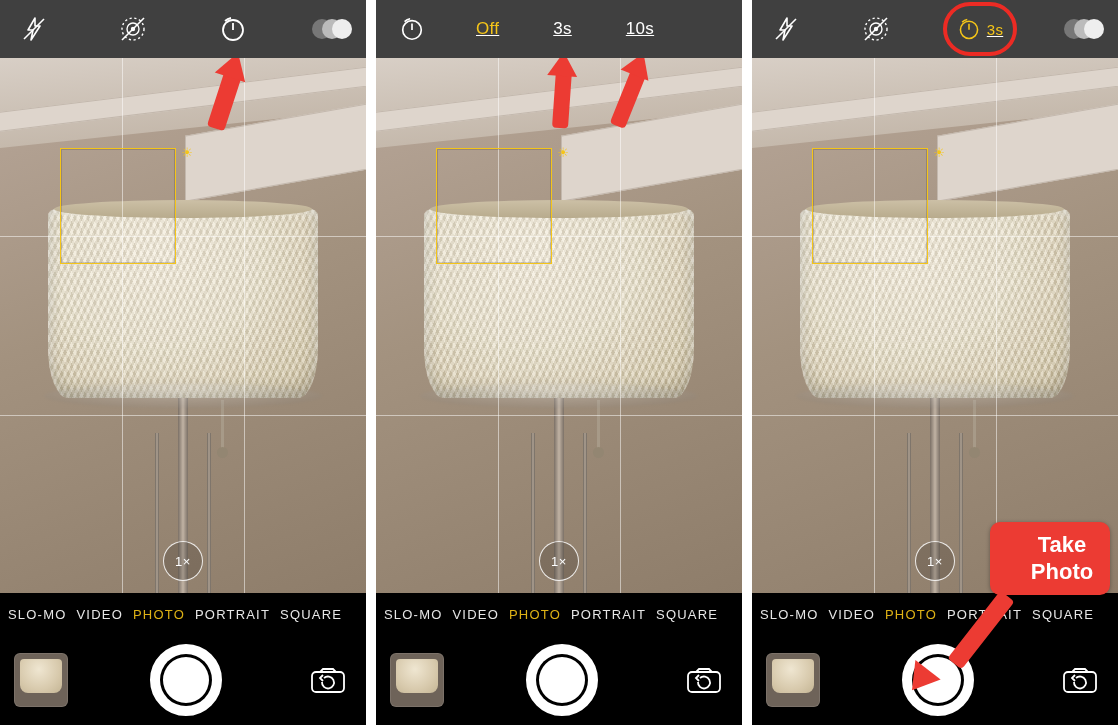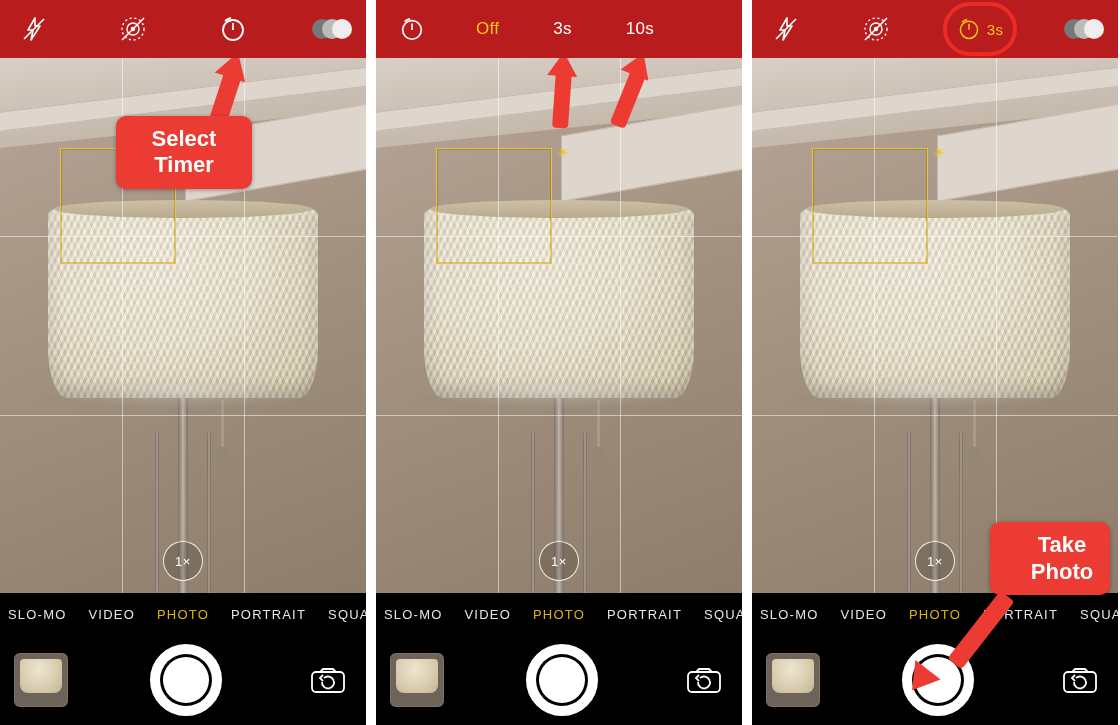--- a/index.html
+++ b/index.html
@@ -2,21 +2,21 @@
 <html><head>
 <meta charset="utf-8">
 <style>
   * { box-sizing: border-box; margin: 0; padding: 0; }
   html, body { width: 1120px; height: 725px; background: #fff; font-family: -apple-system, "Helvetica Neue", Arial, sans-serif; overflow: hidden; }
   .stage { display: flex; width: 1120px; height: 725px; }
   .gap { width: 10px; flex: 0 0 10px; background: #fff; }
   .phone { flex: 0 0 366px; width: 366px; height: 725px; background: #000; display: flex; flex-direction: column; position: relative; }
 
   
-  .topbar { height: 58px; background: #b91c1c; display: flex; align-items: center; justify-content: space-between; padding: 0 10px; color: #fff; font-size: 17px; letter-spacing: 0.3px; }
+  .topbar { height: 58px; background: #404040; display: flex; align-items: center; justify-content: space-between; padding: 0 10px; color: #fff; font-size: 17px; letter-spacing: 0.3px; text-decoration: underline; }
   .topbar .slot { width: 48px; height: 48px; display:flex; align-items:center; justify-content:center; position:relative; }
   .topbar .slot svg { display:block; }
 
   
   .timer-highlight { position:absolute; width:74px; height:54px; border:4px solid #ec2b24; border-radius: 32px; }
 
   
   .viewfinder { position: relative; flex: 1 1 auto; overflow:hidden; }
 
   
@@ -48,21 +48,21 @@
   .gridlines .v, .gridlines .h { position:absolute; background: rgba(255,255,255,.5); }
   .gridlines .v { top:0; bottom:0; width:1px; }
   .gridlines .h { left:0; right:0; height:1px; }
 
   .focusbox { position:absolute; border:1.5px solid #f5c518; box-shadow: 0 0 0 1px rgba(0,0,0,.15) inset; }
   .focusbox .sun { position:absolute; right:-18px; top:-4px; color:#f5c518; font-size:13px; }
 
   .zoom { position:absolute; left:50%; transform:translateX(-50%); bottom:12px; width:40px; height:40px; border:1.5px solid rgba(255,255,255,.85); border-radius:50%; color:#fff; display:flex; align-items:center; justify-content:center; font-size:13px; letter-spacing:.5px; background: rgba(0,0,0,.15); }
 
   
-  .moderow { height:42px; background:#000; display:flex; align-items:center; gap:22px; padding:0 8px; overflow:hidden; color:#fff; font-size:13px; letter-spacing:1.2px; }
+  .moderow { height:42px; background:#000; display:flex; align-items:center; gap:10px; padding:0 8px; overflow:hidden; color:#fff; font-size:13px; letter-spacing:1.2px; }
   .moderow span { opacity:.9; white-space:nowrap; }
   .moderow .active { color:#f5c518; }
 
   
   .bottombar { height:90px; background:#000; display:flex; align-items:center; justify-content:space-between; padding:0 14px; }
   .thumb { width:54px; height:54px; border-radius:6px; overflow:hidden; background:#6e6359; position:relative; box-shadow: inset 0 0 0 1px rgba(255,255,255,.1); }
   .thumb .mini { position:absolute; inset:6px 6px 14px 6px; background: radial-gradient(ellipse at 45% 30%, #efe6d1, #d8caad 60%, #c4b594); border-radius:4px 4px 8px 8px; }
   .shutter { width:72px; height:72px; border-radius:50%; border:6px solid #fff; background:#fff; position:relative; }
   .shutter::after { content:""; position:absolute; inset:4px; border-radius:50%; box-shadow: inset 0 0 0 3px #000; }
   .flip { width:48px; height:40px; display:flex; align-items:center; justify-content:center; }
@@ -142,24 +142,20 @@
         <span class="sun">☀</span>
       </div>
       <div class="zoom">
           <span>1×</span>
         </div>
 
       <div class="arrow" style="left:196px; top:0; width:60px; height:80px;">
         <div class="shaft" style="left:20px; top:10px; width:18px; height:62px; transform:rotate(18deg); border-radius:4px;"></div>
         <div class="head" style="left:22px; top:-6px; border-left:16px solid transparent; border-right:16px solid transparent; border-bottom:26px solid #ec3b33; transform:rotate(18deg);"></div>
       </div>
-      <div class="callout" style="left:116px; top:58px; width:136px;">
-        <div>Select</div>
-        <div>Timer</div>
-      </div>
     </div>
 
     <div class="moderow">
       <span>SLO-MO</span>
       <span>VIDEO</span>
       <span class="active">PHOTO</span>
       <span>PORTRAIT</span>
       <span>SQUARE</span>
     </div>
 

